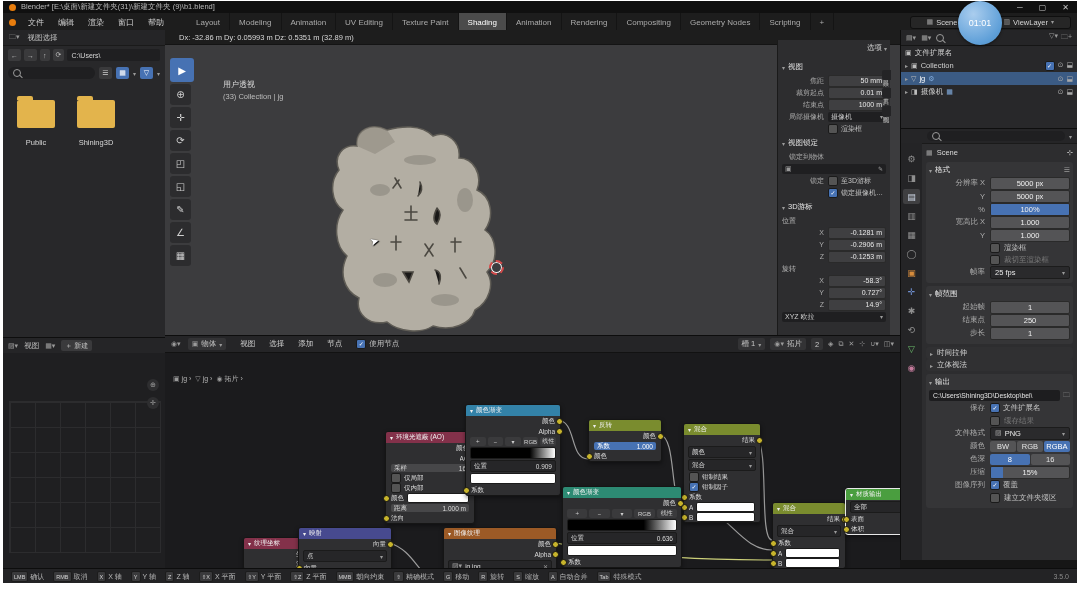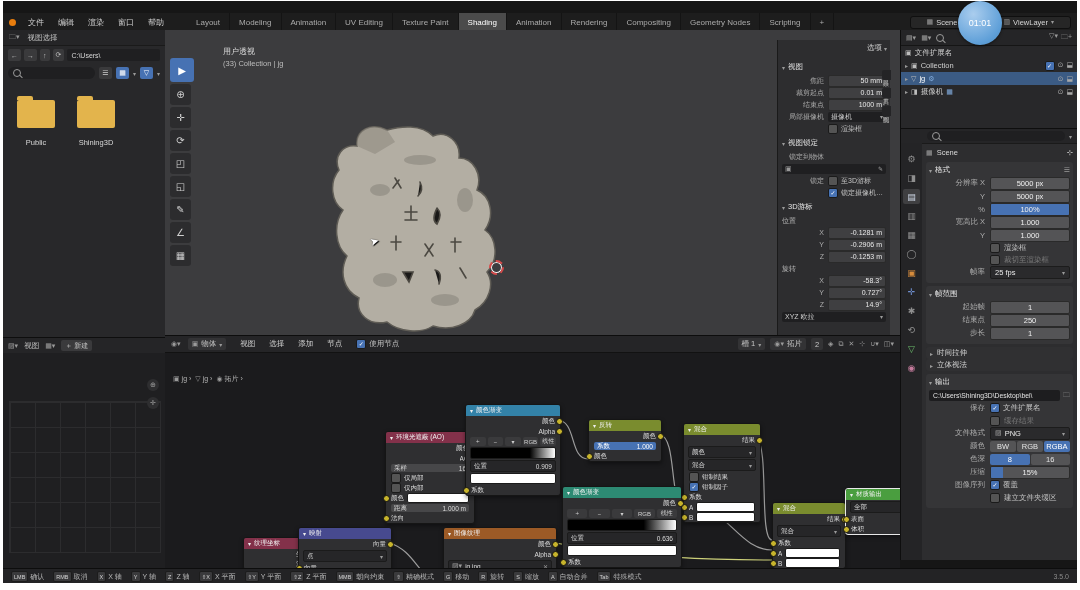--- a/index.html
+++ b/index.html
@@ -49,21 +49,21 @@
   .grid{position:absolute;left:6px;top:48px;width:150px;height:150px;
         background-image:linear-gradient(#2c2c2e 1px,transparent 1px),linear-gradient(90deg,#2c2c2e 1px,transparent 1px);
         background-size:25px 25px;border:1px solid #2c2c2e;}
   .float-ico{position:absolute;width:12px;height:12px;border-radius:50%;background:#2e2e30;display:flex;align-items:center;justify-content:center;font-size:7px;color:#9f9f9f;}
   
   .viewport{position:absolute;left:162px;top:29px;width:735px;height:305px;background:#3c3c3e;overflow:hidden;}
   .vp-statusstrip{position:absolute;left:0;top:0;right:0;height:14px;background:#1d1d1d;display:flex;align-items:center;padding:0 14px;font-size:7.5px;color:#d8d8d8;border-bottom:1px solid #141414;}
   .vp-toolbar{position:absolute;left:5px;top:28px;display:flex;flex-direction:column;gap:2px;}
   .tbtn{width:21px;height:21px;background:#2c2c2e;border-radius:3px;display:flex;align-items:center;justify-content:center;font-size:10px;color:#cfcfcf;}
   .tbtn.active{background:#4772b3;color:#fff;width:24px;height:24px;}
-  .vp-overlay-label{position:absolute;left:58px;top:16px;font-size:8px;color:#d9d9d9;line-height:1.5;}
+  .vp-overlay-label{position:absolute;left:58px;top:49px;font-size:8px;color:#d9d9d9;line-height:1.5;}
   .vp-overlay-label .sub{color:#bdbdbd;font-size:7.5px;}
   .gizmo{position:absolute;right:26px;top:26px;width:30px;height:30px;border-radius:50%;background:rgba(255,255,255,0.07);}
   .gdot{position:absolute;width:8px;height:8px;border-radius:50%;}
   .gax{position:absolute;height:1px;width:10px;background:#999;}
   .navcol{position:absolute;right:34px;top:62px;display:flex;flex-direction:column;gap:5px;}
   .navico{width:13px;height:13px;border-radius:50%;background:rgba(40,40,40,0.55);display:flex;align-items:center;justify-content:center;font-size:8px;color:#cfcfcf;}
   .cursor3d{position:absolute;width:11px;height:11px;border-radius:50%;border:2px dashed #d84a4a;box-shadow:0 0 0 1px #eee inset;}
   .mousearrow{position:absolute;font-size:11px;color:#fff;text-shadow:0 0 1px #000,1px 1px 1px #000;transform:rotate(-15deg);}
   
   .npanel{position:absolute;right:10px;top:10px;width:112px;bottom:0;background:#2d2d2f;border-left:1px solid #1a1a1a;font-size:7px;}
@@ -146,20 +146,29 @@
   .recbadge{position:absolute;left:955px;top:0;width:44px;height:44px;border-radius:50%;
             background:radial-gradient(circle at 35% 30%,#aacdee,#5e9fd8 70%,#4a8cc4);z-index:60;
             display:flex;align-items:center;justify-content:center;color:#fff;font-size:9px;box-shadow:0 1px 3px rgba(0,0,0,.5);}
 </style>
 </head>
 <body>
 
 <div class="stage">
  <div class="app">
 
+  <div class="titlebar">
+    <span class="blenderlogo"></span>
+    <span>Blender* [E:\桌面\新建文件夹(31)\新建文件夹 (9)\b1.blend]</span>
+    <span class="winbtns">
+      <span>─</span>
+      <span>▢</span>
+      <span>✕</span>
+    </span>
+  </div>
 
   <div class="topbar">
     <span class="blenderlogo"></span>
     <span><span class="menuitem">文件</span><span class="menuitem">编辑</span><span class="menuitem">渲染</span><span class="menuitem">窗口</span><span class="menuitem">帮助</span></span>
     <span class="wstabs">
           <span class="wstab">Layout</span>
           <span class="wstab">Modeling</span>
           <span class="wstab">Animation</span>
           <span class="wstab">UV Editing</span>
           <span class="wstab">Texture Paint</span>
@@ -228,20 +237,23 @@
       <span class="ie-btn">＋ <span>新建</span></span>
     </div>
     <div class="ie-canvas">
       <div class="grid"></div>
       <span class="float-ico" style="right:6px;top:26px;">⊕</span>
       <span class="float-ico" style="right:6px;top:44px;">✛</span>
     </div>
   </div>
 
   <div class="viewport">
+    <div class="vp-statusstrip">
+          <span>Dx: -32.86 m    Dy: 0.05993 m    Dz: 0.5351 m  (32.89 m)</span>
+        </div>
 
     <div class="vp-toolbar">
       <span class="tbtn active">
             <span>▶</span>
           </span>
 
       <span class="tbtn">
             <span>⊕</span>
           </span>
 

